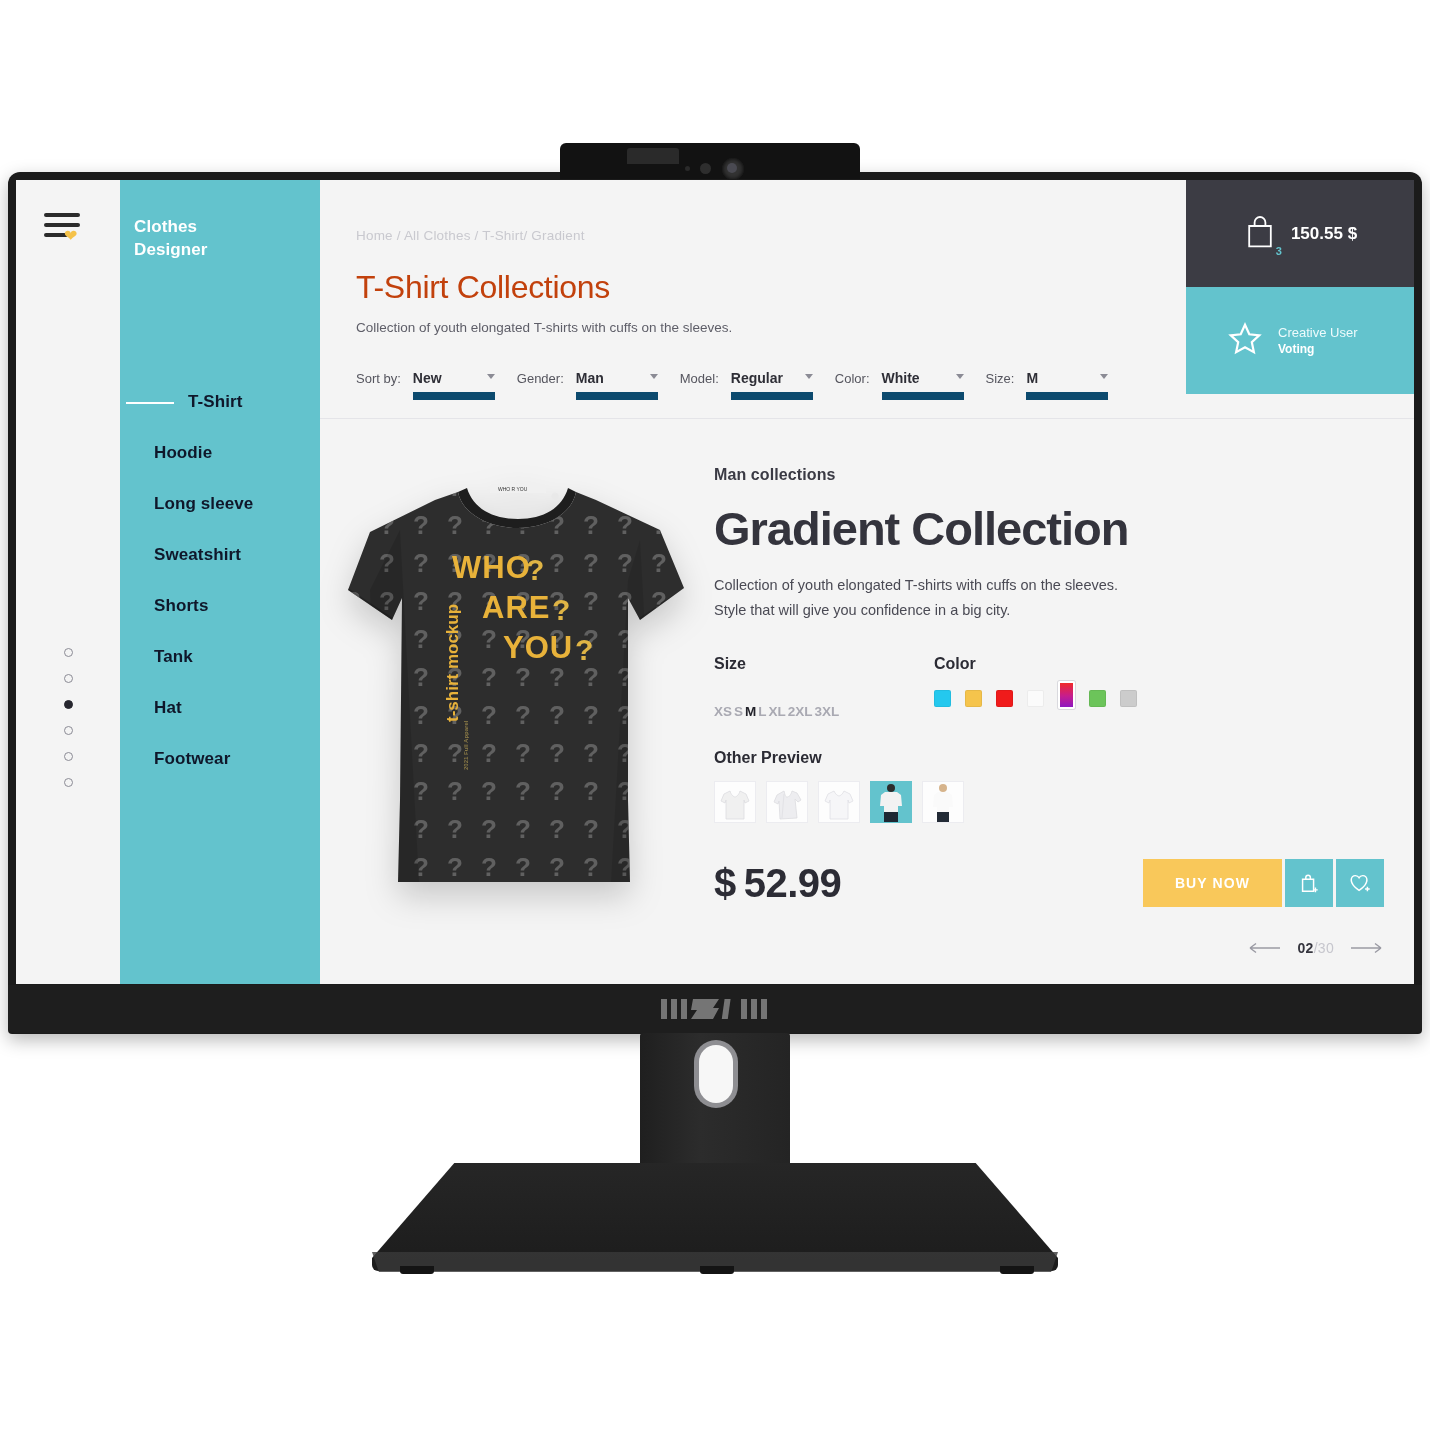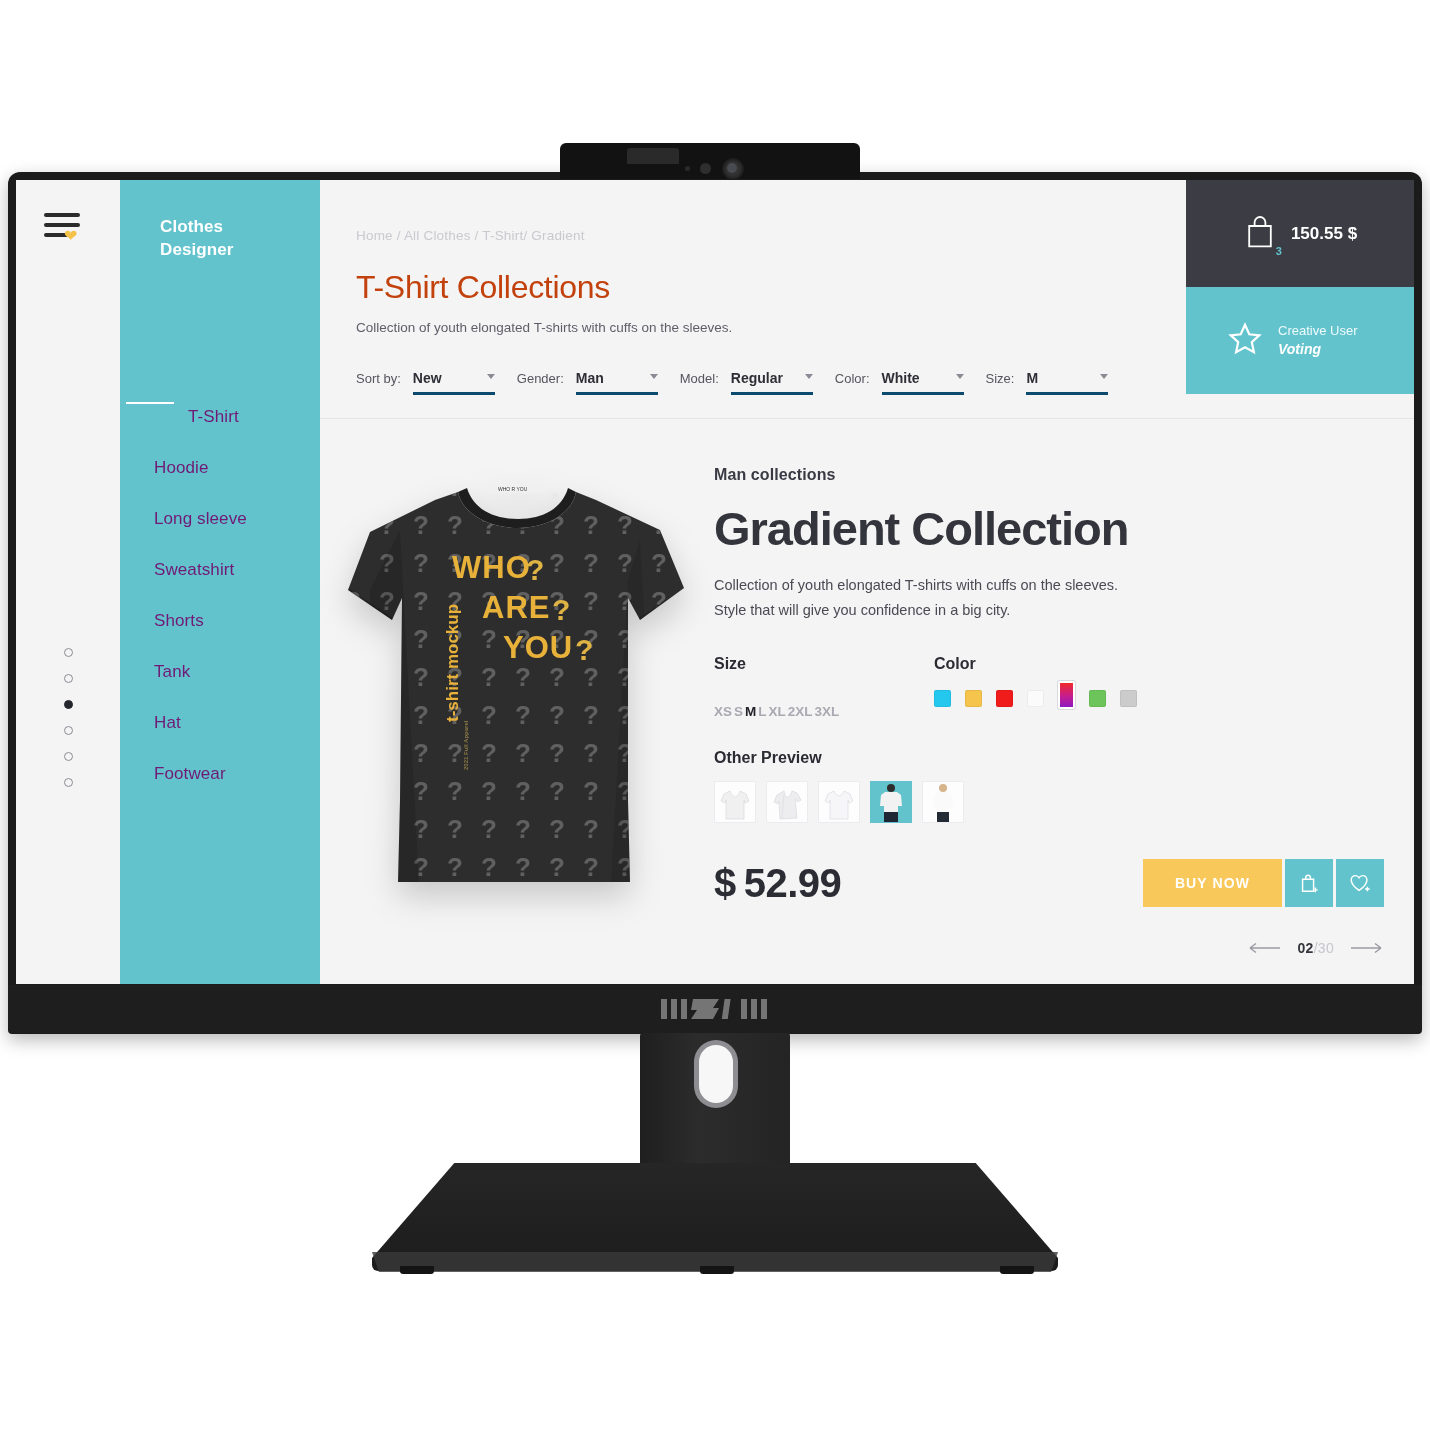--- a/index.html
+++ b/index.html
@@ -120,32 +120,32 @@
   }
   .rail-dot{
     width:9px; height:9px; border-radius:50%;
     border:1.4px solid #8b8b95; background:transparent; cursor:pointer;
   }
   .rail-dot.active{ background:#26262e; border-color:#26262e; }
 
   
   .sidebar{
     width:200px; flex:0 0 200px; background:#63c3cd; position:relative;
-    padding:36px 0 0 40px;
+    padding:36px 0 0 14px;
   }
   .brand{
     color:#ffffff; font-weight:bold; font-size:17px; line-height:1.35;
     letter-spacing:.1px;
   }
   .nav{
     position:absolute; left:0; top:196px; width:100%;
   }
   .nav-item{
-    position:relative; height:51px; display:flex; align-items:flex-end;
-    padding-left:34px; color:#701a75; font-size:17px; font-weight:normal; cursor:pointer;
+    position:relative; height:51px; display:flex; align-items:center;
+    padding-left:34px; color:#0f172a; font-size:17px; font-weight:bold; cursor:pointer;
     letter-spacing:.1px;
   }
   .nav-item.active{ padding-left:68px; }
   .nav-item.active::before{
     content:""; position:absolute; left:6px; top:50%; width:48px; height:2px;
     background:#fff;
   }
 
   
   .content{ flex:1; position:relative; background:#f4f4f4; }
@@ -165,21 +165,21 @@
 
   .filters{
     position:absolute; left:36px; top:190px; right:20px;
     display:flex; align-items:flex-end; gap:0;
   }
   .filter{
     display:flex; align-items:baseline; margin-right:22px;
   }
   .filter-label{ font-size:13px; color:#55555e; margin-right:12px; }
   .filter-select{
-    position:relative; min-width:82px; border-bottom:3px solid #0c4a6e;
+    position:relative; min-width:82px; border-bottom:8px solid #0c4a6e;
     padding:0 0 6px 0; display:flex; align-items:center; justify-content:space-between;
     cursor:pointer;
   }
   .filter-value{ font-size:14px; font-weight:bold; color:#2e2e36; padding-right:18px; }
   .caret{
     width:0;height:0;border-left:4px solid transparent;border-right:4px solid transparent;
     border-top:5px solid #8b8b95; margin-bottom:3px;
   }
 
   .divider{
@@ -258,21 +258,21 @@
   .cart-count{
     position:absolute; right:-5px; bottom:-3px; font-size:11px; font-weight:bold; color:#63c3cd;
   }
   .vote-panel{
     position:absolute; right:0; top:107px; width:228px; height:107px;
     background:#63c3cd; display:flex; align-items:center; gap:14px; padding-left:40px;
     cursor:pointer;
     margin-left:32px;
   }
   .vote-l1{ color:#eefbfc; font-size:13px; line-height:1.45; }
-  .vote-l2{ color:#ffffff; font-size:14px; font-weight:bold; line-height:1.25;font-style:italic; }
+  .vote-l2{ color:#ffffff; font-size:12px; font-weight:bold; line-height:1.25; }
 </style>
 </head>
 <body>
 
 <div id="stage">
 
   <div class="monitor-shadow"></div>
   <div class="monitor-body"></div>
 
   <div class="webcam-module"></div>

